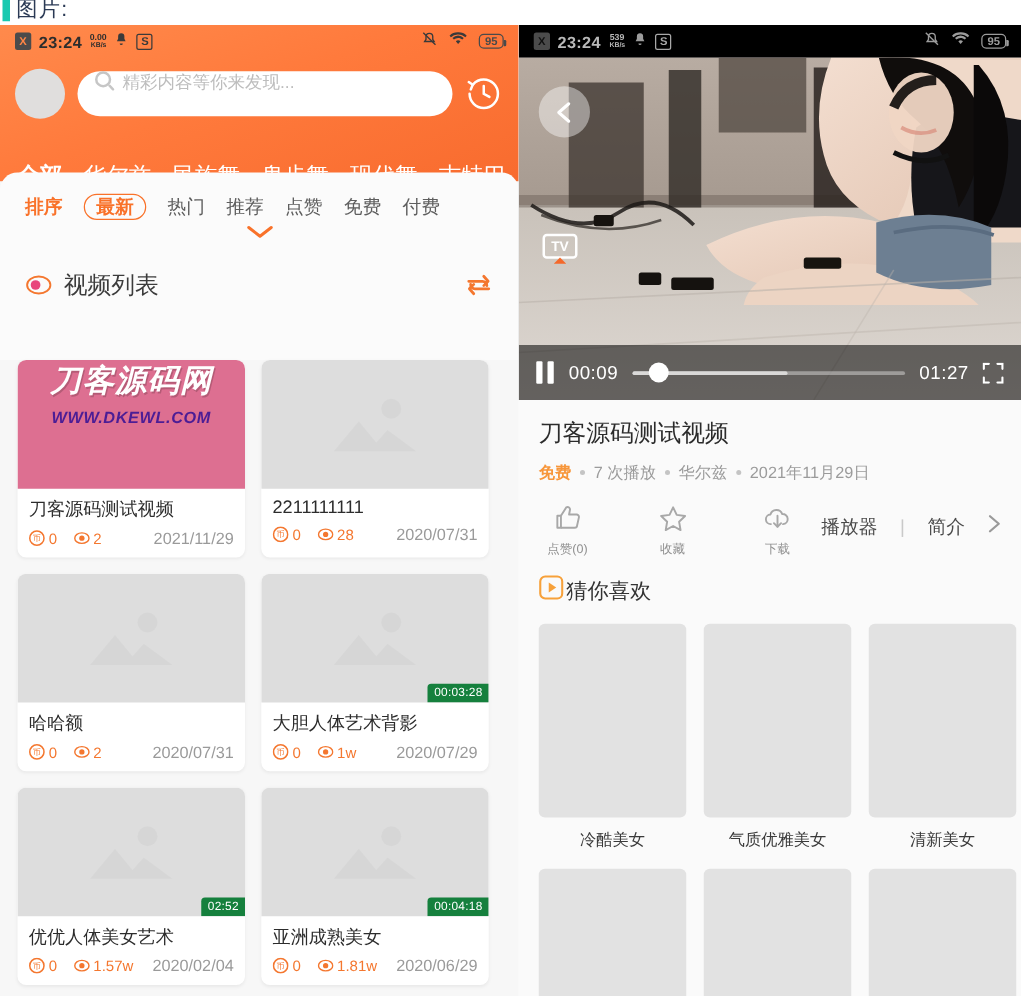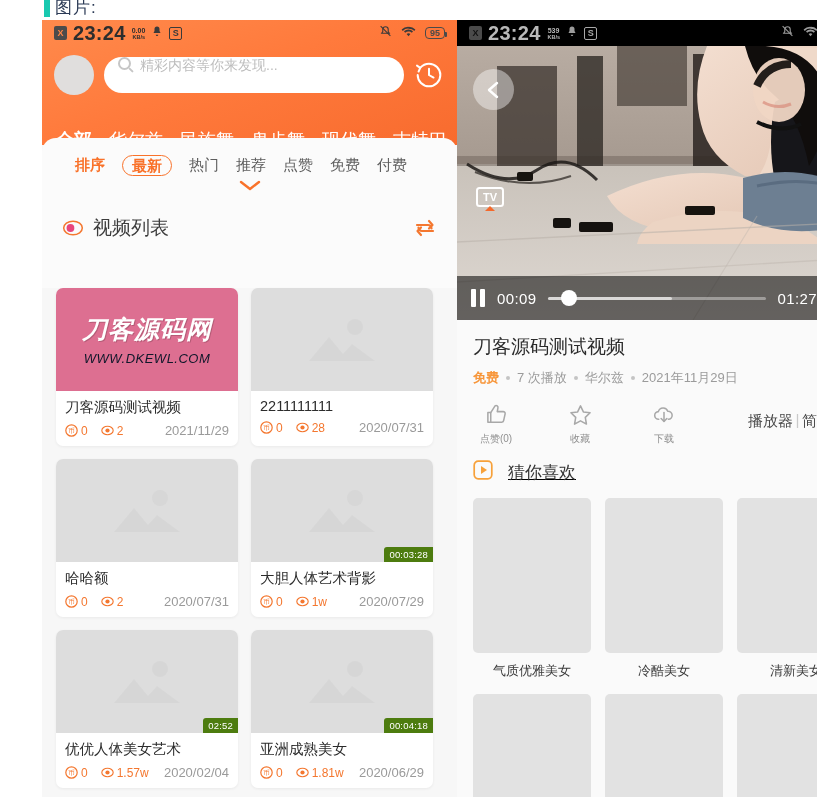--- a/index.html
+++ b/index.html
@@ -2,21 +2,21 @@
 <html><head>
 <meta charset="utf-8">
 <style>
   * { box-sizing: border-box; margin: 0; padding: 0; }
   html, body {
     width: 817px; height: 797px;
     background: #ffffff;
     font-family: "Liberation Sans", "DejaVu Sans", sans-serif;
     overflow: hidden;
   }
-  #root { position: relative; width: 692px; height: 797px; background:#fff;margin-left:42px; }
+  #root { position: relative; width: 692px; height: 797px; background:#fff; }
 
   
   .caption-strip {
     position:absolute; left:0; top:0; width:817px; height:20px;
     background:#fff; overflow:hidden;
   }
   .caption-bar { position:absolute; left:2px; top:0px; width:6px; height:17px; background:#19c9b0; }
   .caption-text {
     position:absolute; left:13px; top:-4px;
     font-size:17px; color:#2b3a55; letter-spacing:1px; white-space:nowrap;
@@ -30,21 +30,21 @@
   .orange-header {
     position:absolute; left:0; top:0; width:415px; height:125px;
     background:linear-gradient(160deg,#ff8a4c 0%, #ff7a3c 45%, #f86b2e 100%);
   }
   .statusbar-l {
     position:absolute; left:0; top:0; width:415px; height:26px;
     display:flex; align-items:center; padding:0 12px; color:#2d2d2d;
   }
   .sb-left { display:flex; align-items:center; gap:6px; }
   .sb-right { margin-left:auto; display:flex; align-items:center; gap:9px; }
-  .sb-time { font-size:20px; font-weight:700; letter-spacing:.3px; }
+  .sb-time { font-size:13px; font-weight:700; letter-spacing:.3px; }
   .sb-net  { display:flex; flex-direction:column; line-height:1.0; font-size:7px; font-weight:700; text-align:center; }
   .sb-net .n2 { font-size:6px; transform:scale(.92); }
   .sb-sq { width:13px; height:14px; border-radius:2px; background:#4b4b4b; color:#ff8646;
            font-size:9px; font-weight:700; display:flex; align-items:center; justify-content:center; }
   .sb-sq2 { width:13px; height:13px; border:1.6px solid #3a3a3a; border-radius:2px; color:#3a3a3a;
             font-size:9px; font-weight:700; display:flex; align-items:center; justify-content:center; }
   .sb-bell { font-size:13px; }
   .sb-batt { border:1.6px solid #4a4a4a; border-radius:4px; font-size:9px; font-weight:700;
              padding:0px 4px; color:#4a4a4a; position:relative; }
   .sb-batt:after { content:""; position:absolute; right:-3px; top:4px; width:2px; height:5px;
@@ -70,21 +70,21 @@
   .tab.active { font-weight:700; }
   .tab.active:after {
     content:""; position:absolute; left:1px; right:1px; bottom:1px; height:3px;
     background:#fff; border-radius:2px;
   }
 
   .white-card {
     position:absolute; left:0; top:118px; width:415px; height:150px;
     background:#fbfbfb; border-radius:14px 14px 0 0;
   }
-  .sort-row { position:absolute; left:13px; top:12px; width:415px; height:30px;
+  .sort-row { position:absolute; left:0; top:12px; width:415px; height:30px;
               display:flex; align-items:center; gap:17px; padding-left:20px; }
   .sort-lbl { font-size:15px; color:#f9722a; font-weight:700; }
   .sort-opt { font-size:15px; color:#5e5e5e; }
   .sort-opt.sel {
     color:#f9722a; border:1.4px solid #f9722a; border-radius:13px;
     padding:2px 9px; line-height:1; font-weight:700;
   }
   .chev-dbl { position:absolute; left:0; top:40px; width:415px; text-align:center;
               color:#f9722a; font-size:15px; line-height:1; }
 
@@ -92,27 +92,27 @@
                display:flex; align-items:center; padding:0 20px; }
   .eye-ic { width:22px; height:18px; flex:none; margin-right:9px; }
   .vlist-title { font-size:19px; color:#3c3c3c; }
   .refresh-ic { margin-left:auto; width:24px; height:24px; }
 
   
   .grid { position:absolute; left:0; top:268px; width:415px; padding:0 14px; }
   .grid-row { display:flex; gap:13px; margin-bottom:13px; }
   .vcard { width:182px; background:#fff; border-radius:7px; overflow:hidden; box-shadow:0 1px 3px rgba(0,0,0,.06); }
   .vthumb { width:100%; height:103px; background:#dddddd; position:relative; overflow:hidden; }
-  .vthumb.pink { background:#dd6f91; display:flex; flex-direction:column; align-items:center; justify-content:center; }
+  .vthumb.pink { background:#dd6f91; display:flex; flex-direction:column; align-items:center; }
   .brand-cn { color:#fff; font-size:25px; font-weight:900; font-style:italic; letter-spacing:1px;
               text-shadow:1px 1px 0 rgba(0,0,0,.18); }
-  .brand-en { color:#0f172a; font-size:13px; font-weight:400; font-style:italic; letter-spacing:.5px; margin-top:5px; }
+  .brand-en { color:#4c1d95; font-size:13px; font-weight:700; font-style:italic; letter-spacing:.5px; margin-top:5px; }
   .ph-ic { position:absolute; left:50%; top:50%; transform:translate(-50%,-50%); opacity:.55; }
   .dur {
-    position:absolute; right:0; bottom:0; background:#4d7c0f; color:#fff;
+    position:absolute; right:0; bottom:0; background:#15803d; color:#fff;
     font-size:9.5px; padding:2px 5px; border-radius:3px 0 0 0; letter-spacing:.2px;
   }
   .vmeta { padding:7px 9px 8px 9px; }
   .vtitle { font-size:14.5px; color:#2c2c2c; white-space:nowrap; overflow:hidden; text-overflow:ellipsis; }
   .vstats { display:flex; align-items:center; margin-top:6px; font-size:12px; color:#f4772f; gap:3px; }
   .vstats .gap { width:7px; }
   .vdate { margin-left:auto; color:#9a9a9a; font-size:13px; }
   .ic-sm { width:13px; height:13px; flex:none; }
 
   
@@ -148,27 +148,27 @@
   .vinfo { position:absolute; left:0; top:300px; width:402px; padding:14px 16px 0 16px; }
   .vinfo-title { font-size:19px; color:#2b2b2b; }
   .vinfo-sub { margin-top:9px; display:flex; align-items:center; gap:7px; font-size:13px; color:#9b9b9b; }
   .vinfo-sub .free { color:#f7963a; font-weight:700; }
   .dot { width:4px; height:4px; border-radius:50%; background:#c4c4c4; display:inline-block; }
 
   .actions { margin-top:14px; display:flex; align-items:flex-start; gap:38px; position:relative; }
   .act { display:flex; flex-direction:column; align-items:center; width:46px; }
   .act-ic { height:26px; display:flex; align-items:center; justify-content:center; }
   .act-lbl { margin-top:5px; font-size:10px; color:#909090; }
-  .tabs-right { position:absolute; right:0; top:10px; display:flex; align-items:center; gap:0;
-                font-size:15px; color:#4a4a4a;font-family:Liberation Mono, monospace; }
+  .tabs-right { position:absolute; right:0; top:10px; display:flex; align-items:center; gap:18px;
+                font-size:15px; color:#4a4a4a; }
   .tabs-right .sep { color:#c9c9c9; }
   .tabs-right .arr { color:#9a9a9a; font-size:15px; }
 
   .reco { position:absolute; left:0; top:440px; width:402px; padding:0 16px; }
-  .reco-head { display:flex; align-items:center; gap:15px;text-decoration:underline; }
+  .reco-head { display:flex; align-items:center; gap:2px; }
   .reco-title { font-size:17px; color:#333; }
   .reco-grid { display:flex; gap:14px; margin-top:14px; }
   .rcard { width:118px; }
   .rthumb { width:118px; height:155px; background:#e2e2e2; border-radius:5px; }
   .rtitle { margin-top:9px; text-align:center; font-size:13px; color:#3a3a3a; }
   .reco-grid2 { display:flex; gap:14px; margin-top:14px; }
 </style>
 </head>
 <body>
 
@@ -637,25 +637,25 @@
             <rect x="1.2" y="1.2" width="17.6" height="17.6" rx="4" stroke="#f7a13a" stroke-width="1.7"></rect>
             <polygon points="8,6 14,10 8,14" fill="#f7a13a"></polygon>
           </svg>
         </span>
         <span class="reco-title">猜你喜欢</span>
       </div>
 
       <div class="reco-grid">
         <div class="rcard">
           <div class="rthumb"></div>
-          <div class="rtitle">气质优雅美女</div>
+          <div class="rtitle">冷酷美女</div>
         </div>
         <div class="rcard">
           <div class="rthumb"></div>
-          <div class="rtitle">冷酷美女</div>
+          <div class="rtitle">气质优雅美女</div>
         </div>
         <div class="rcard">
           <div class="rthumb"></div>
           <div class="rtitle">清新美女</div>
         </div>
       </div>
 
       <div class="reco-grid2">
         <div class="rcard">
           <div class="rthumb"></div>

